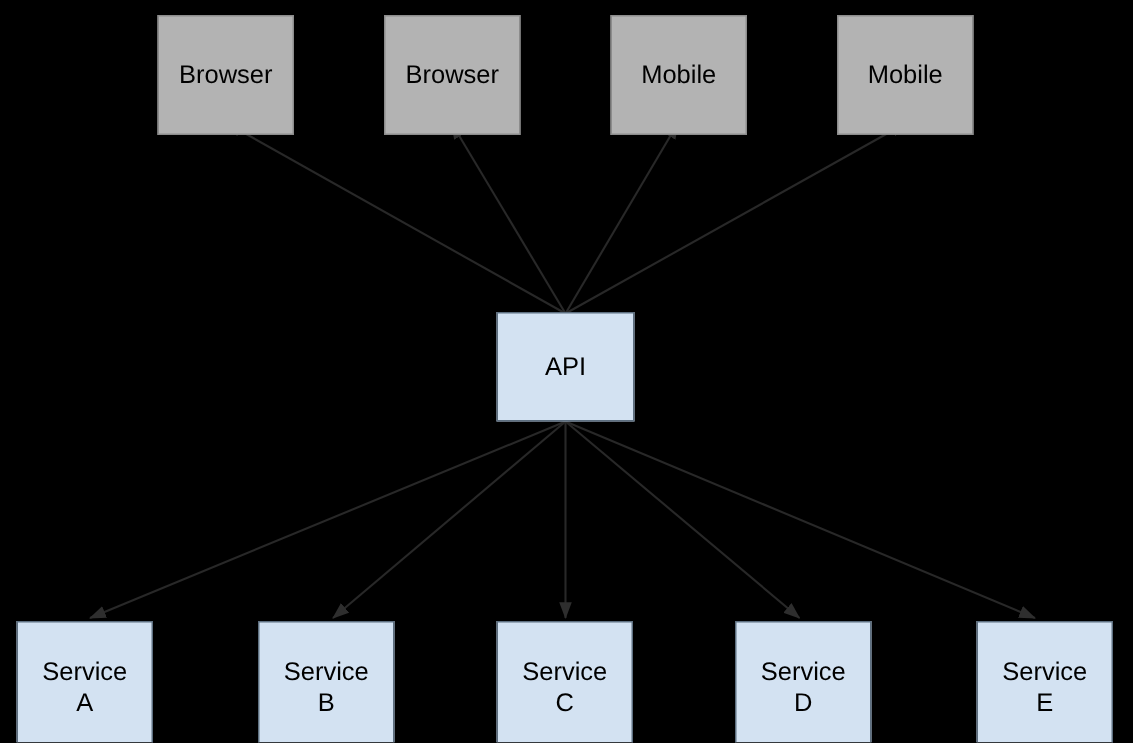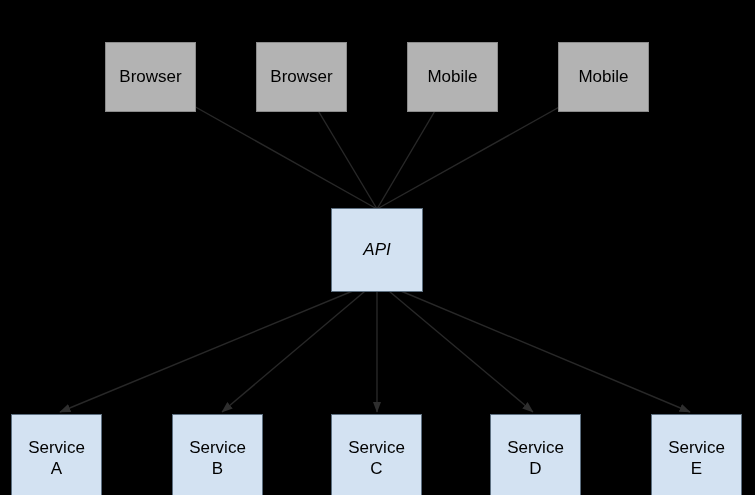--- a/index.html
+++ b/index.html
@@ -36,32 +36,30 @@
     text-align: center;
     color: #000000;
     font-size: 17px;
     line-height: 1.25;
     white-space: pre-line;
   }
   .node-client {
     background: #b3b3b3;
     border: 1px solid #8c8c8c;
     width: 91px;
-    height: 70px;
+    height: 80px;
     top: 10px;
-    margin-top: 32px;
   }
   .node-api {
     background: #d3e2f2;
     border: 1px solid #5d6f80;
     left: 331px;
     top: 208px;
     width: 92px;
-    height: 84px;
-    font-style: italic;
+    height: 73px;
   }
   .node-service {
     background: #d3e2f2;
     border: 1px solid #5d6f80;
     width: 91px;
     height: 88px;
     top: 414px;
   }
   .client-1 { left: 105px; }
   .client-2 { left: 256px; }

